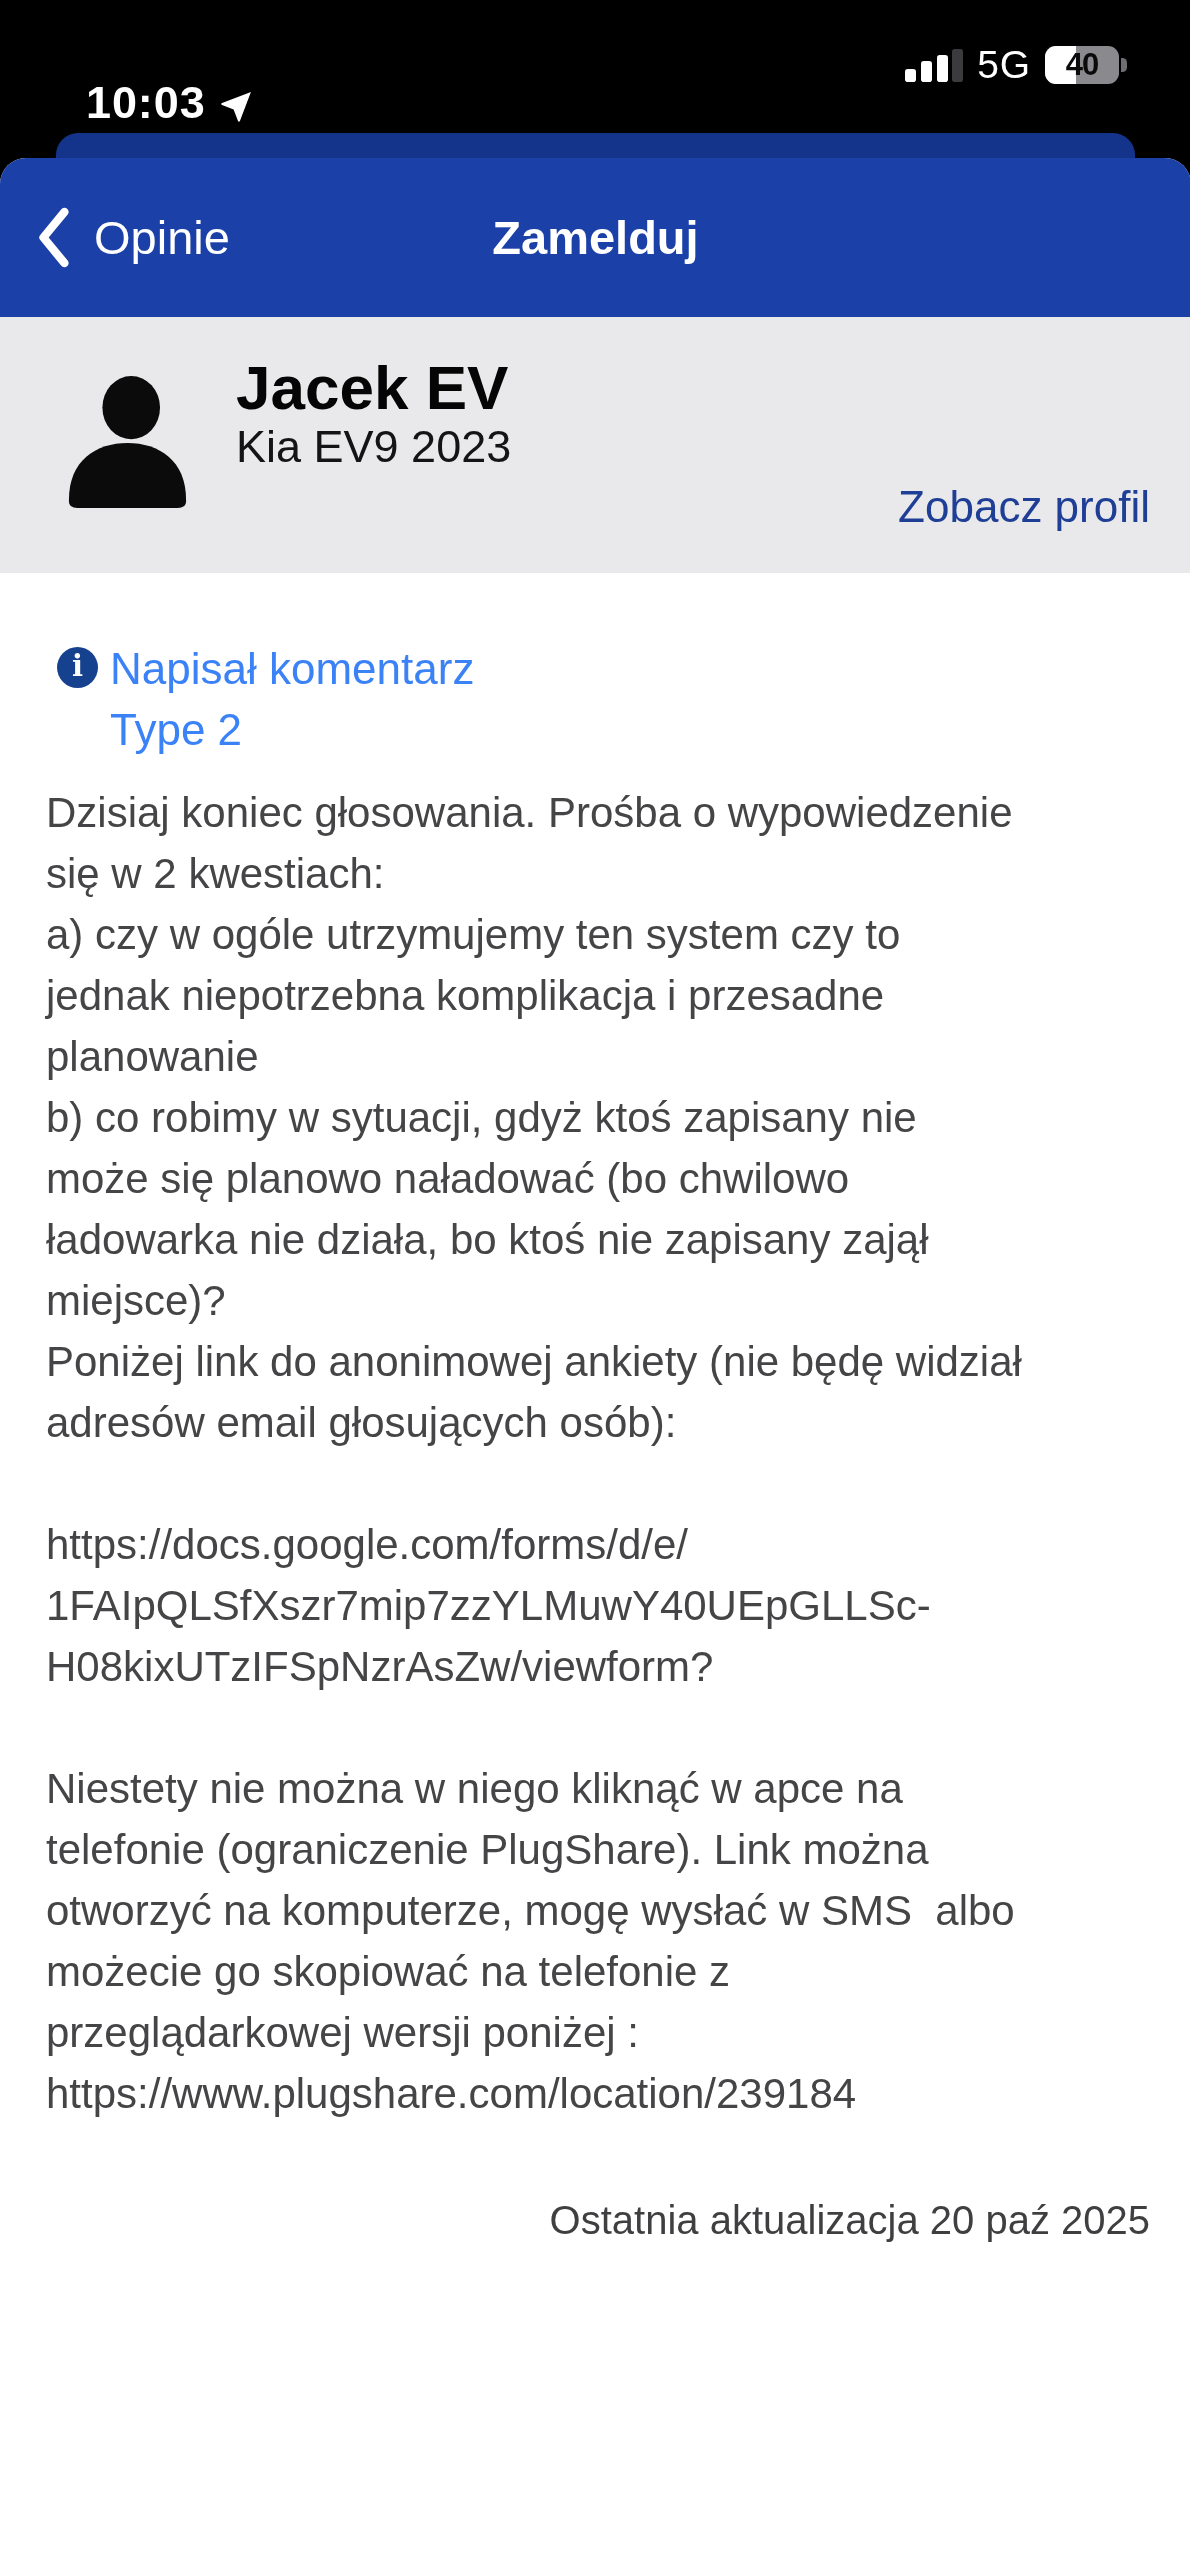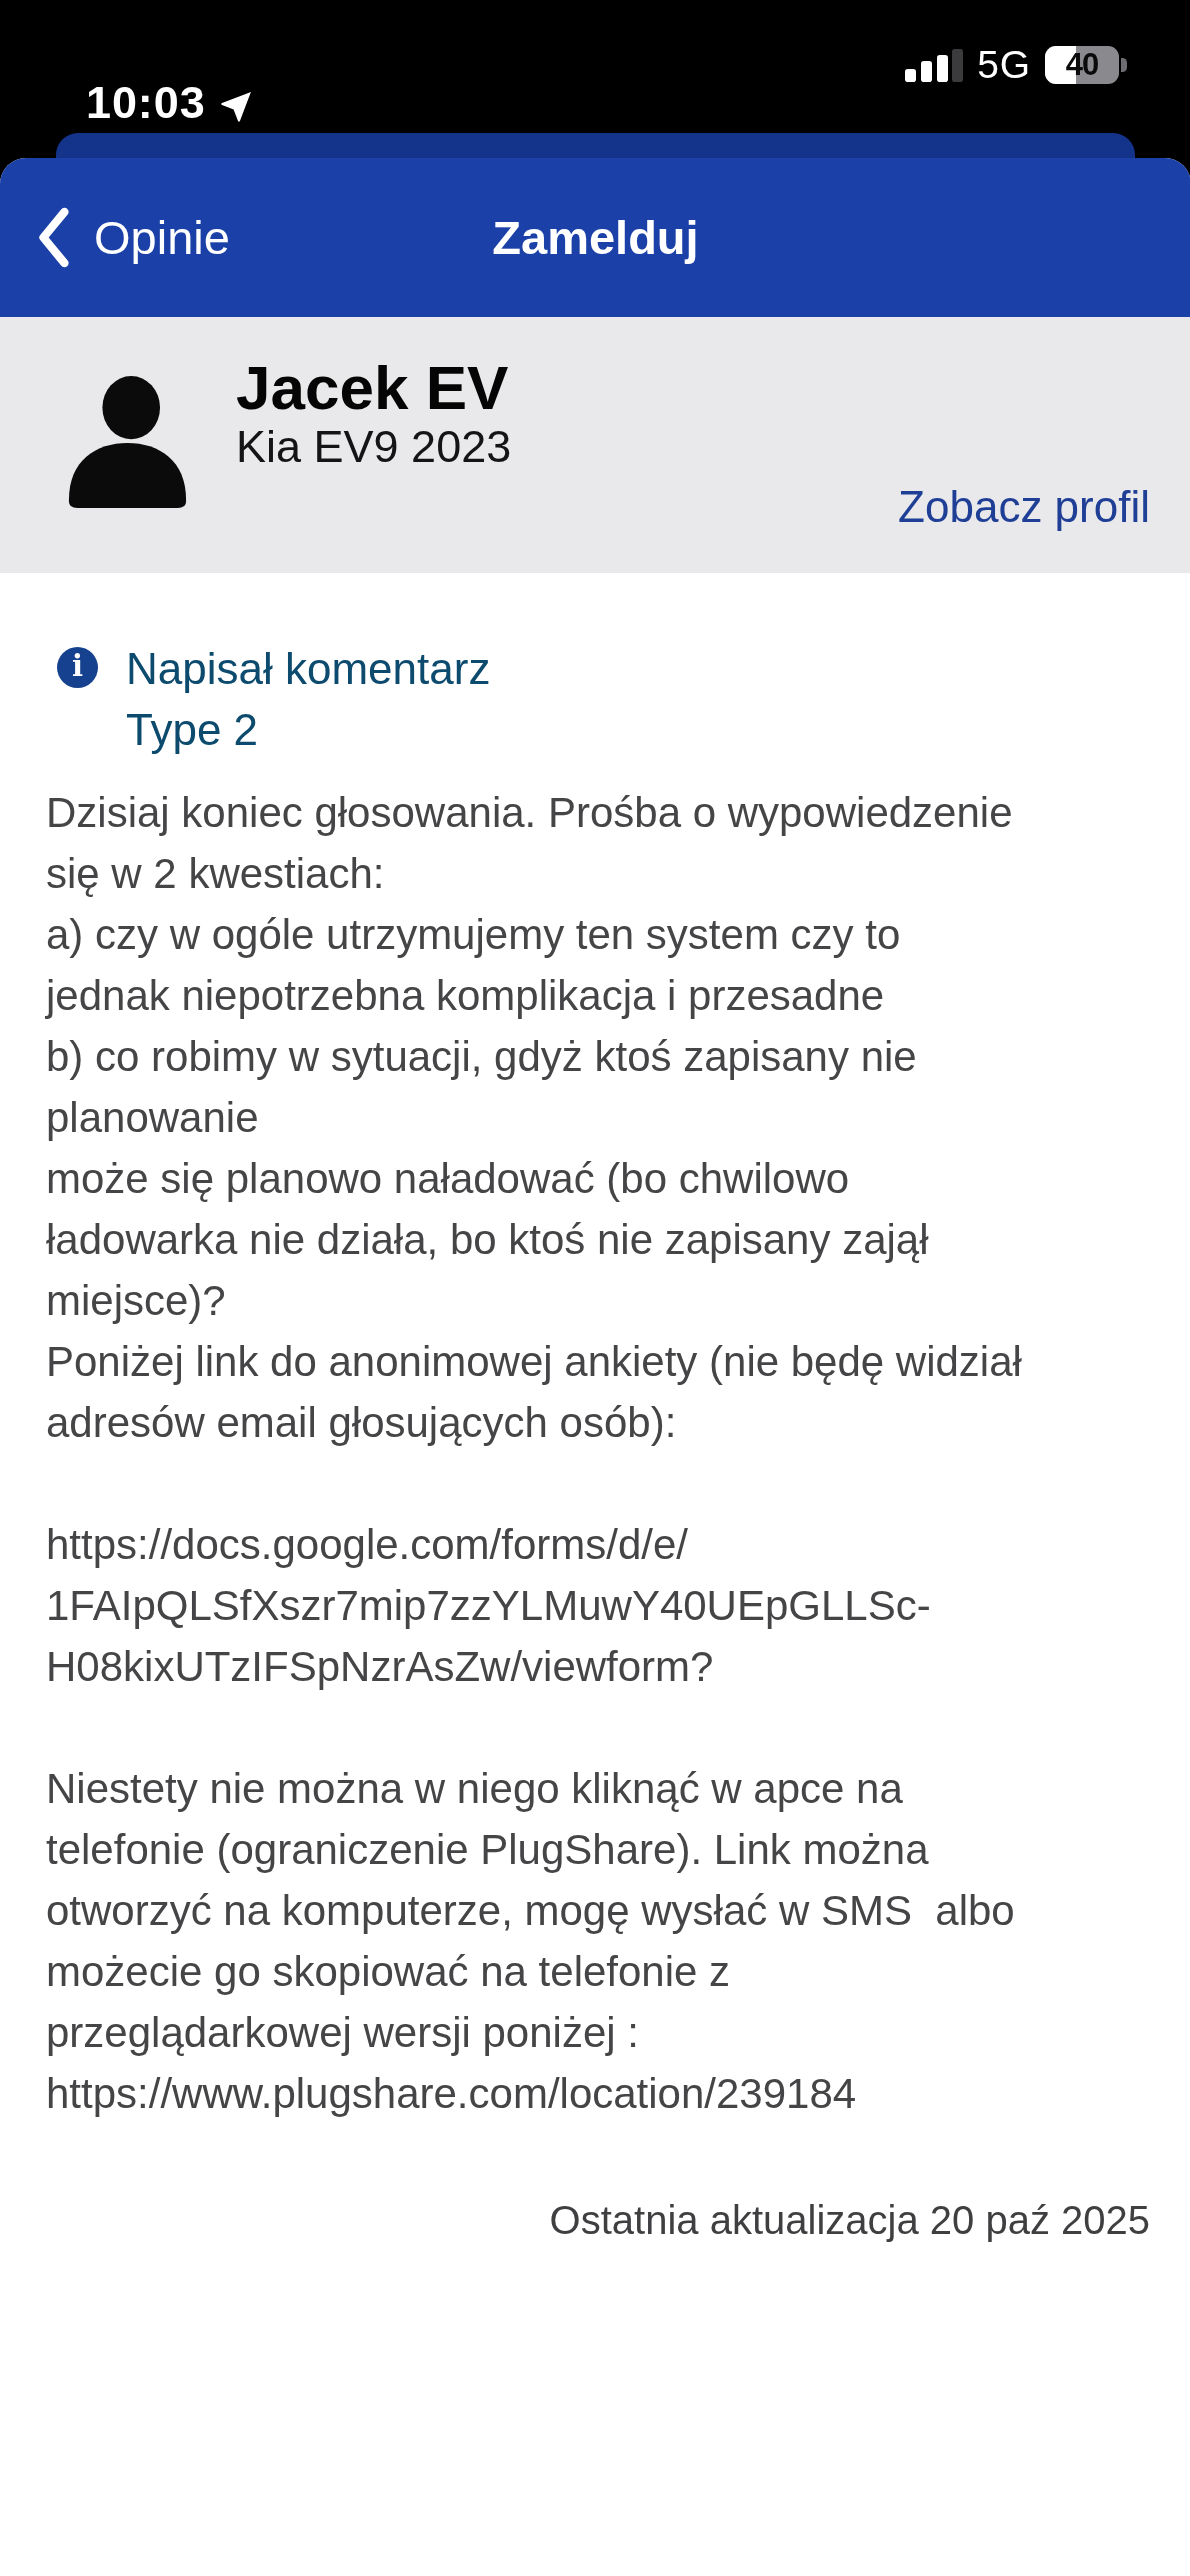--- a/index.html
+++ b/index.html
@@ -54,21 +54,21 @@
   .pinfo{position:absolute;left:236px;top:41px;}
   .pname{font-size:62px;font-weight:700;color:#050505;line-height:59px;}
   .pvehicle{font-size:45px;color:#141416;line-height:59px;}
   .plink{position:absolute;right:41px;top:165px;font-size:44px;color:var(--link-blue);text-decoration:none;cursor:pointer;}
   
   .content{padding:0 41px 0 46px;}
   .event{display:flex;align-items:flex-start;margin-top:65px;}
   .info-ic{flex:0 0 auto;width:41px;height:41px;margin:9.3px 0 0 11px;border-radius:50%;
     background:var(--info-blue);display:flex;align-items:center;justify-content:center;}
   .info-ic span{color:#fff;font-family:"DejaVu Serif",serif;font-weight:700;font-size:29px;line-height:1;margin-top:-1.9px;}
-  .event-text{margin-left:28px;font-size:44px;line-height:61px;color:#0c4a6e;}
+  .event-text{margin-left:12px;font-size:44px;line-height:61px;color:#3b82f6;}
   .comment{margin-top:22px;font-size:42px;line-height:61px;color:var(--text-dark);}
   .comment .cline{white-space:pre-wrap;min-height:61px;}
   .updated{margin-top:74px;text-align:right;font-size:40px;color:#3f3f41;}
 </style>
 </head>
 <body>
 
 <div class="phone">
 
   <div class="status-black"></div>
@@ -130,22 +130,22 @@
         <div class="event-text">
           <div>Napisał komentarz</div>
           <div>Type 2</div>
         </div>
       </div>
       <div class="comment">
           <div class="cline">Dzisiaj koniec głosowania. Prośba o wypowiedzenie</div>
           <div class="cline">się w 2 kwestiach:</div>
           <div class="cline">a) czy w ogóle utrzymujemy ten system czy to</div>
           <div class="cline">jednak niepotrzebna komplikacja i przesadne</div>
+          <div class="cline">planowanie</div>
           <div class="cline">b) co robimy w sytuacji, gdyż ktoś zapisany nie</div>
-          <div class="cline">planowanie</div>
           <div class="cline">może się planowo naładować (bo chwilowo</div>
           <div class="cline">ładowarka nie działa, bo ktoś nie zapisany zajął</div>
           <div class="cline">miejsce)?</div>
           <div class="cline">Poniżej link do anonimowej ankiety (nie będę widział</div>
           <div class="cline">adresów email głosujących osób):</div>
           <div class="cline"></div>
           <div class="cline">https://docs.google.com/forms/d/e/</div>
           <div class="cline">1FAIpQLSfXszr7mip7zzYLMuwY40UEpGLLSc-</div>
           <div class="cline">H08kixUTzIFSpNzrAsZw/viewform?</div>
           <div class="cline"></div>

